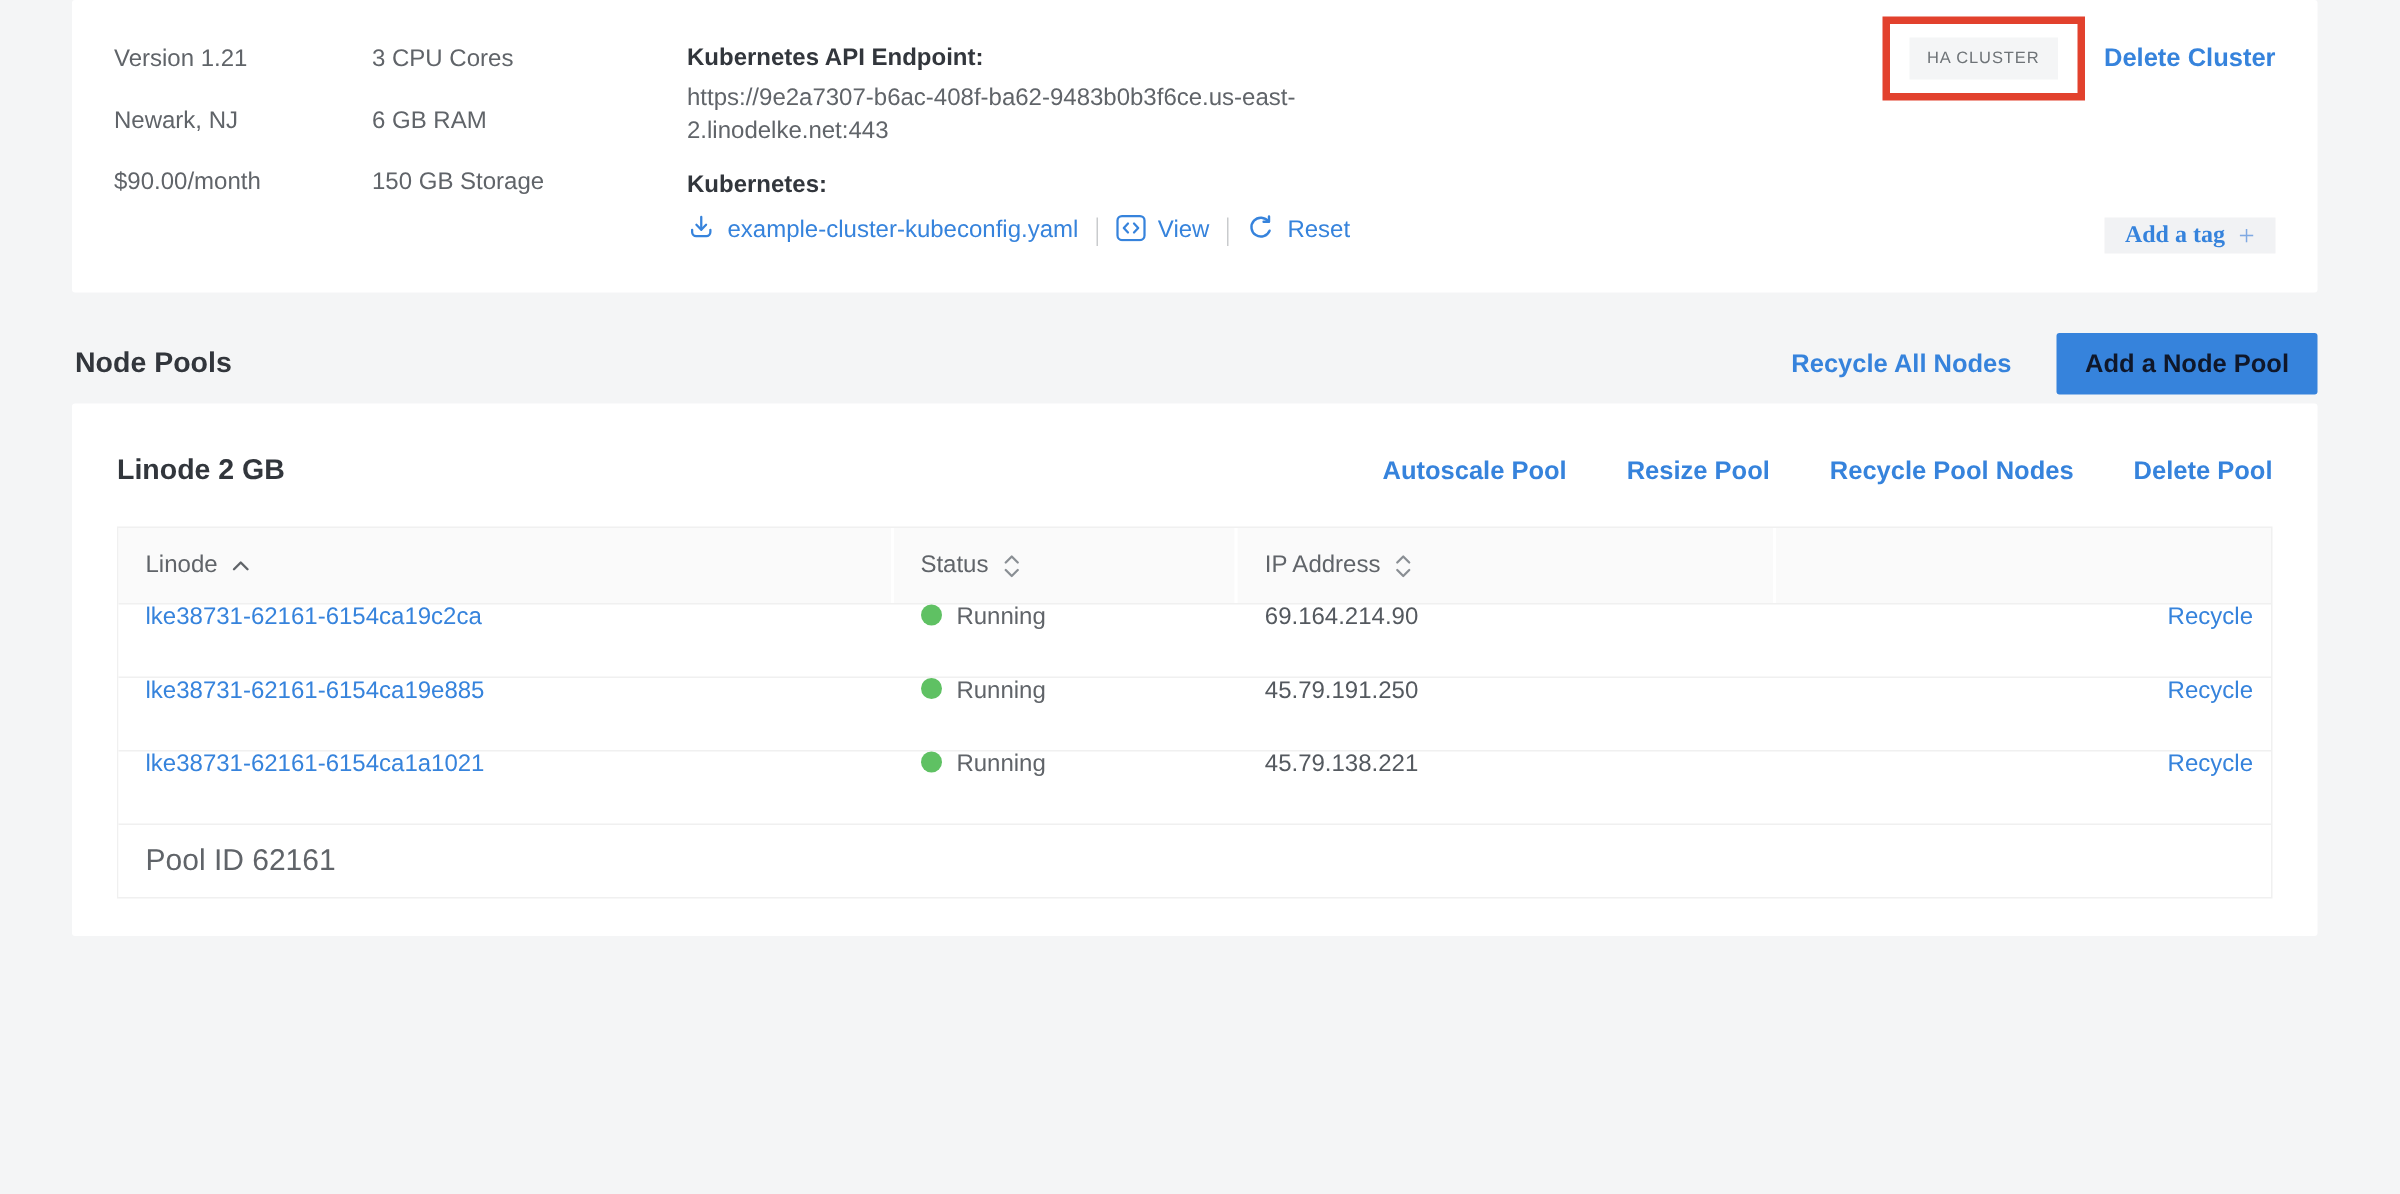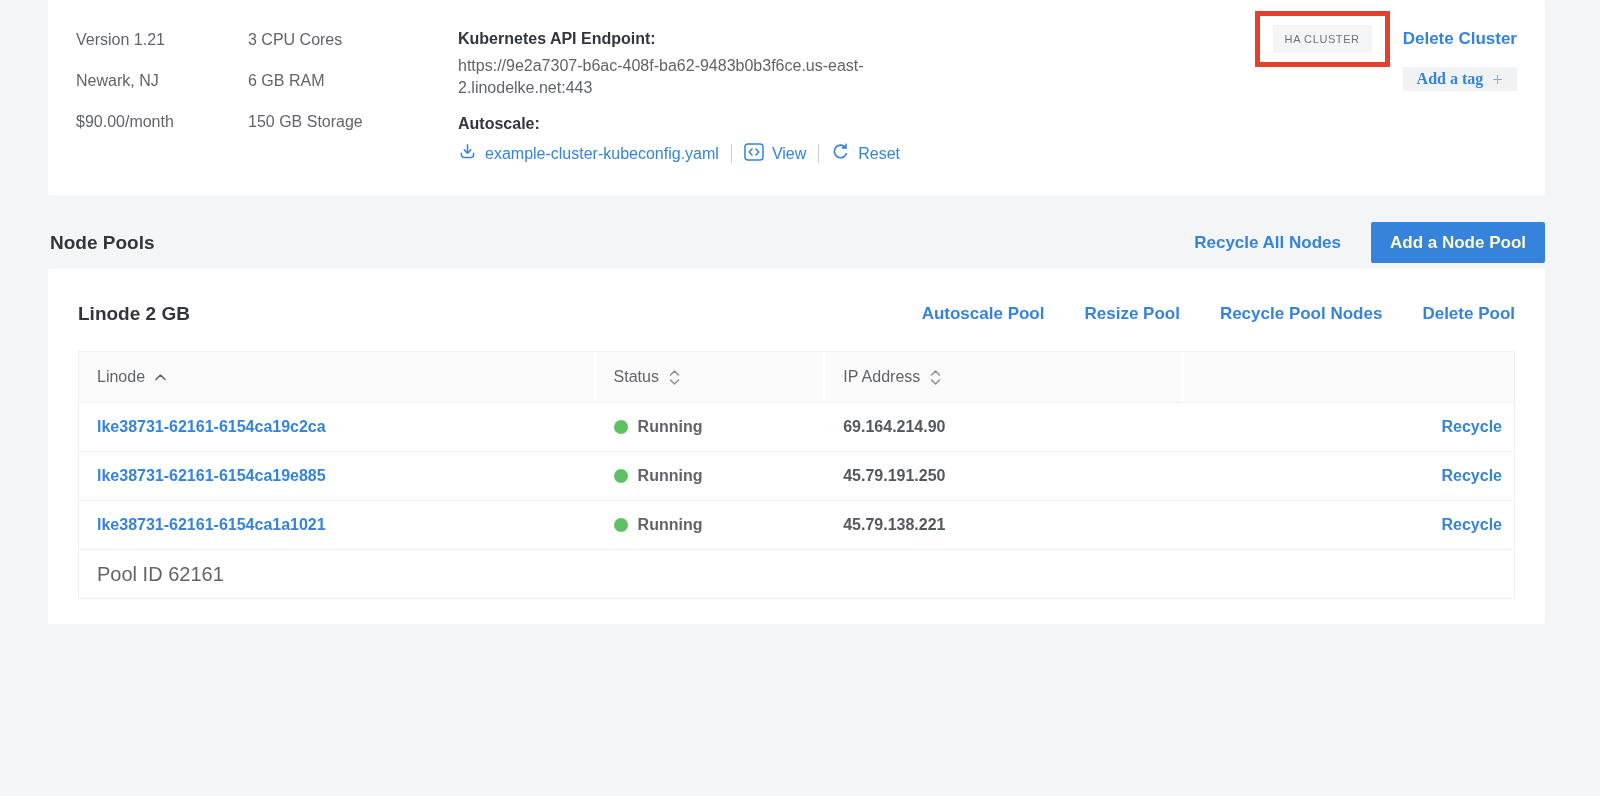--- a/index.html
+++ b/index.html
@@ -46,22 +46,22 @@
   .endpoint-col{width:450px;}
   .block-label{font-size:16px;font-weight:bold;color:var(--text-dark);line-height:22px;}
   .endpoint-url{font-size:16px;line-height:22px;color:var(--text-gray);margin-top:5px;overflow-wrap:break-word;}
   .kubeconfig-label{margin-top:14px;}
   .kubeconfig-row{display:flex;align-items:center;margin-top:7px;}
   .kc-link{display:flex;align-items:center;gap:8px;color:var(--accent-blue);font-size:16px;}
   .vsep{width:1px;height:19px;background:#c9cbcd;margin:0 12px;}
 
   .right-col{
     margin-left:auto;
-    display:flex;flex-direction:column;align-items:flex-end;justify-content:flex-start;
-    align-self:stretch;margin-top:-17px;margin-bottom:15px;
+    display:flex;flex-direction:column;align-items:flex-end;justify-content:space-between;
+    align-self:stretch;margin-top:-17px;margin-bottom:2px;
   }
   .right-top{display:flex;align-items:center;}
   .annotation-box{
     border:5px solid var(--annotation-red);
     background:#fff;
     padding:9px 13px;
     display:inline-flex;align-items:center;
   }
   .ha-chip{
     background:var(--page-bg);
@@ -79,21 +79,21 @@
     font-family:Liberation Serif, serif;
   }
   .add-tag .plus{font-weight:normal;font-size:19px;color:#7fa9e2;line-height:1;}
 
   
   .pools-header{display:flex;justify-content:space-between;align-items:center;margin-top:27px;height:41px;}
   .pools-title{font-size:19px;font-weight:bold;color:var(--text-dark);padding-left:2px;text-align:center;}
   .pools-actions{display:flex;align-items:center;}
   .recycle-all{font-size:17px;font-weight:bold;color:var(--accent-blue);margin-right:30px;}
   .add-pool-btn{
-    background:var(--accent-blue);color:#fef9c3;
+    background:var(--accent-blue);color:#0f172a;
     font-size:17px;font-weight:bold;font-family:inherit;
     border:none;border-radius:2px;cursor:pointer;
     height:41px;padding:0 19px;
   }
 
   
   .pool-card{margin-top:6px;height:355px;padding:30px 30px 27px 30px;}
   .pool-header{display:flex;justify-content:space-between;align-items:center;height:30px;}
   .pool-name{font-size:19px;font-weight:bold;color:var(--text-dark);}
   .pool-actions{display:flex;gap:40px;}
@@ -107,21 +107,21 @@
     font-size:16px;color:var(--text-gray);
     padding-left:18px;cursor:pointer;
   }
   .th:not(:last-child){border-right:2px solid #fff;}
   .th-linode{width:36%;}
   .th-status{width:16%;}
   .th-ip{width:25%;}
   .th-actions{width:23%;}
   .sort-icon{display:block;}
   .tr{display:flex;height:49px;border-top:1px solid var(--border);background:#fff;}
-  .td{display:flex;align-items:center;font-size:16px;padding-left:18px;font-weight:bold;}
+  .td{display:flex;font-size:16px;padding-left:18px;}
   .td-linode{width:36%;}
   .td-status{width:16%;}
   .td-ip{width:25%;color:#54595f;}
   .td-actions{width:23%;justify-content:flex-end;padding-right:12px;}
   .td-linode a{color:var(--accent-blue);}
   .td-actions a{color:var(--accent-blue);font-size:16px;}
   .dot{width:14px;height:14px;border-radius:50%;background:var(--status-green);margin-right:10px;flex:none;}
   .tfoot{display:flex;align-items:center;height:49px;border-top:1px solid var(--border);font-size:20px;color:var(--text-gray);padding-left:18px;background:#fff;}
 </style>
 </head>
@@ -138,21 +138,21 @@
     </div>
     <div class="spec-col col2">
       <div class="spec">3 CPU Cores</div>
       <div class="spec">6 GB RAM</div>
       <div class="spec">150 GB Storage</div>
     </div>
 
     <div class="endpoint-col">
       <div class="block-label">Kubernetes API Endpoint:</div>
       <div class="endpoint-url">https://9e2a7307-b6ac-408f-ba62-9483b0b3f6ce.us-east-2.linodelke.net:443</div>
-      <div class="block-label kubeconfig-label">Autoscale:</div>
+      <div class="block-label kubeconfig-label">Kubernetes:</div>
       <div class="kubeconfig-row">
         <a class="kc-link">
           <span>
             <svg width="19" height="19" viewBox="0 0 20 20" fill="none" stroke="#3683dc" stroke-width="1.6" stroke-linecap="round" stroke-linejoin="round">
               <path d="M10 2.8v8.7"></path>
               <path d="M6.6 8.3L10 11.8l3.4-3.5"></path>
               <path d="M3.6 11.8v1.6a2.8 2.8 0 0 0 2.8 2.8h7.2a2.8 2.8 0 0 0 2.8-2.8v-1.6"></path>
             </svg>
           </span>
           <span>example-cluster-kubeconfig.yaml</span>

